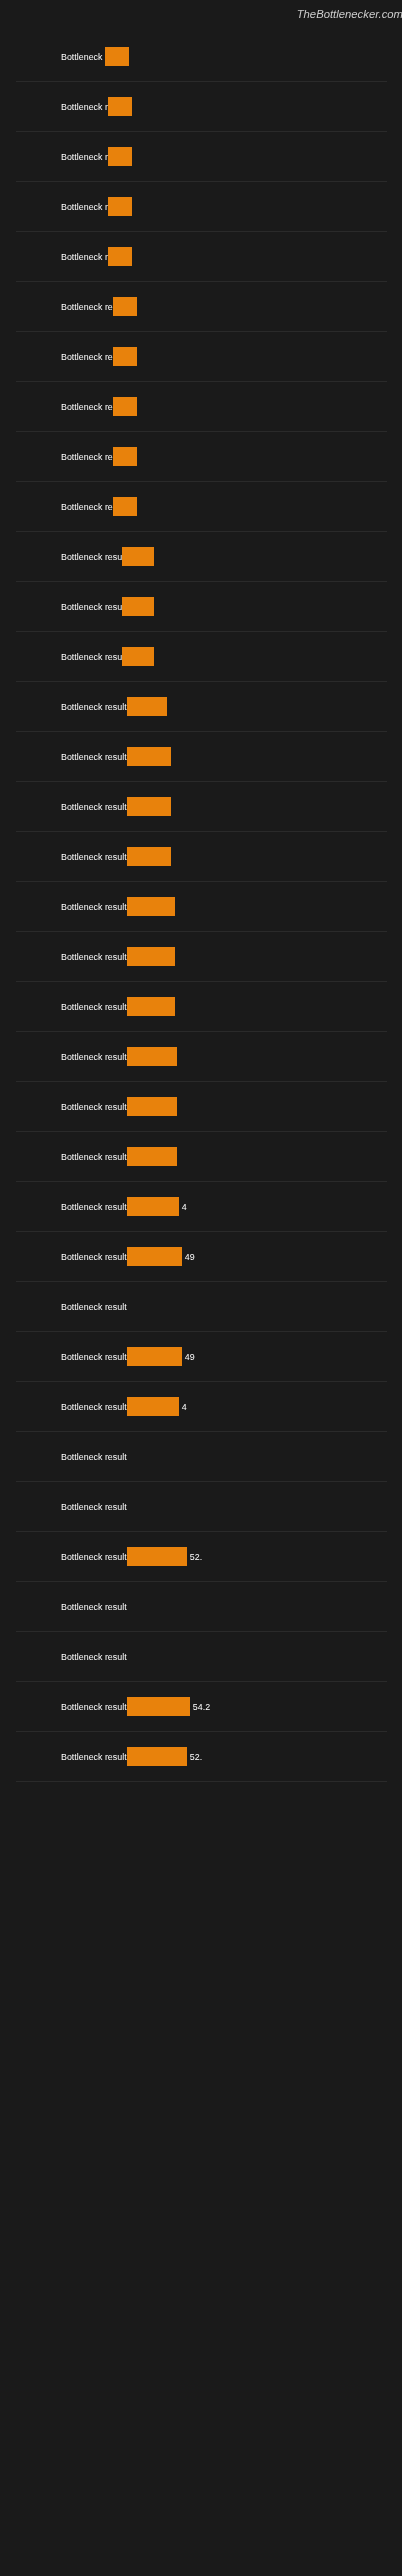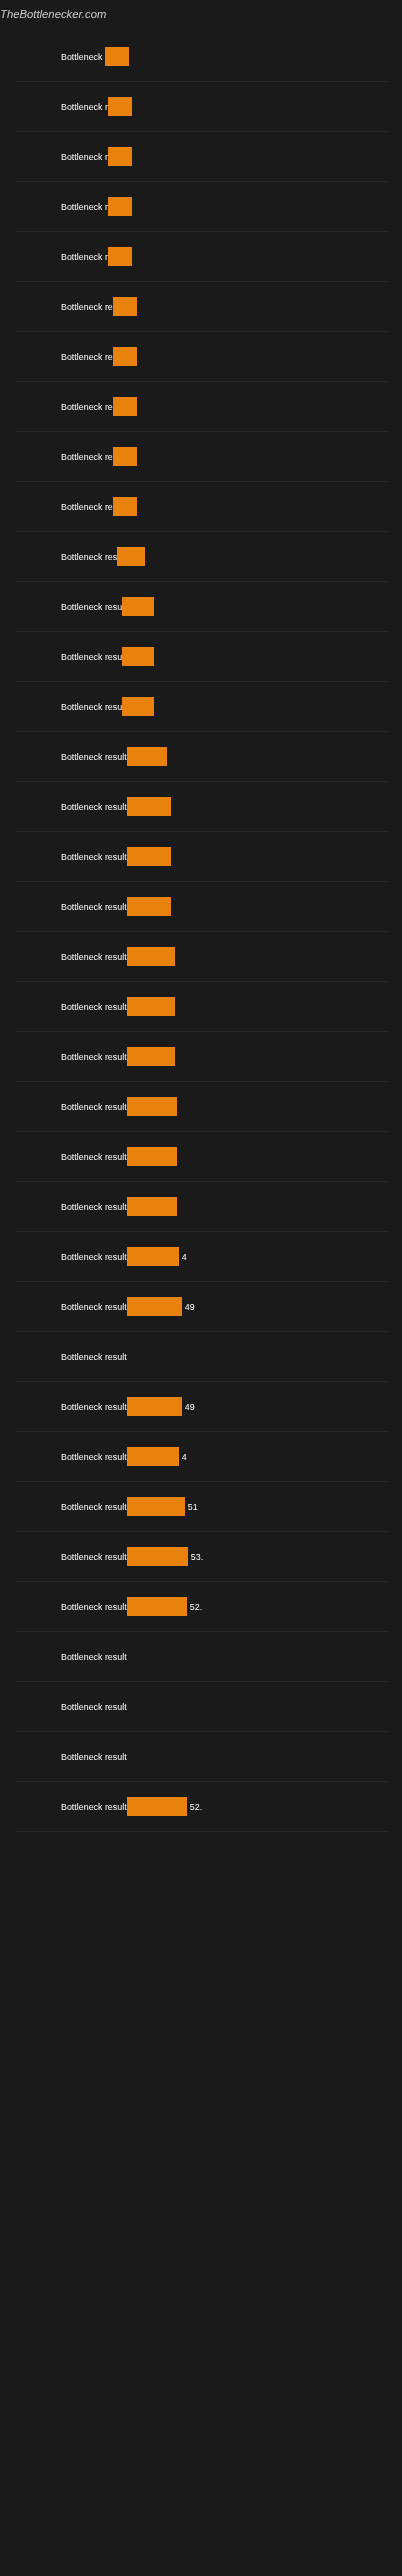--- a/index.html
+++ b/index.html
@@ -4,21 +4,21 @@
   <style>
     * { margin: 0; padding: 0; box-sizing: border-box; }
     body {
       background: #1a1a1a;
       font-family: Arial, sans-serif;
       width: 403px;
       min-height: 2576px;
       position: relative;
     }
     .header {
-      text-align: left;
+      text-align: right;
       padding: 8px 0 4px 0;
       color: #ccc;
       font-size: 11.3px;
       font-style: italic;
     }
     .chart-area {
       padding: 8px 16px;
       display: flex;
       flex-direction: column;
       gap: 0px;
@@ -126,26 +126,20 @@
         <div class="bar" style="width: 24px;"></div>
       </div>
     </div>
     <div class="bar-row">
       <div class="bar-label">Bottleneck re</div>
       <div class="bar-container">
         <div class="bar" style="width: 24px;"></div>
       </div>
     </div>
     <div class="bar-row">
-      <div class="bar-label">Bottleneck res</div>
-      <div class="bar-container">
-        <div class="bar" style="width: 28px;"></div>
-      </div>
-    </div>
-    <div class="bar-row">
       <div class="bar-label">Bottleneck resu</div>
       <div class="bar-container">
         <div class="bar" style="width: 32px;"></div>
       </div>
     </div>
     <div class="bar-row">
       <div class="bar-label">Bottleneck resu</div>
       <div class="bar-container">
         <div class="bar" style="width: 32px;"></div>
       </div>
@@ -242,47 +236,43 @@
     </div>
     <div class="bar-row">
       <div class="bar-label">Bottleneck result</div>
       <div class="bar-container">
         <div class="bar" style="width: 52px;"></div>
         <div class="bar-value">4</div>
       </div>
     </div>
     <div class="bar-row">
       <div class="bar-label">Bottleneck result</div>
-      <div class="bar-container">
-        <div class="bar" style="width: 58px;"></div>
-        <div class="bar-value">51</div>
-      </div>
-    </div>
-    <div class="bar-row">
-      <div class="bar-label">Bottleneck result</div>
-      <div class="bar-container">
-        <div class="bar" style="width: 61px;"></div>
-        <div class="bar-value">53.</div>
-      </div>
+    </div>
+    <div class="bar-row">
+      <div class="bar-label">Bottleneck result</div>
     </div>
     <div class="bar-row">
       <div class="bar-label">Bottleneck result</div>
       <div class="bar-container">
         <div class="bar" style="width: 60px;"></div>
         <div class="bar-value">52.</div>
       </div>
     </div>
     <div class="bar-row">
       <div class="bar-label">Bottleneck result</div>
     </div>
     <div class="bar-row">
       <div class="bar-label">Bottleneck result</div>
     </div>
     <div class="bar-row">
       <div class="bar-label">Bottleneck result</div>
+      <div class="bar-container">
+        <div class="bar" style="width: 63px;"></div>
+        <div class="bar-value">54.2</div>
+      </div>
     </div>
     <div class="bar-row">
       <div class="bar-label">Bottleneck result</div>
       <div class="bar-container">
         <div class="bar" style="width: 60px;"></div>
         <div class="bar-value">52.</div>
       </div>
     </div>
   </div>
 

